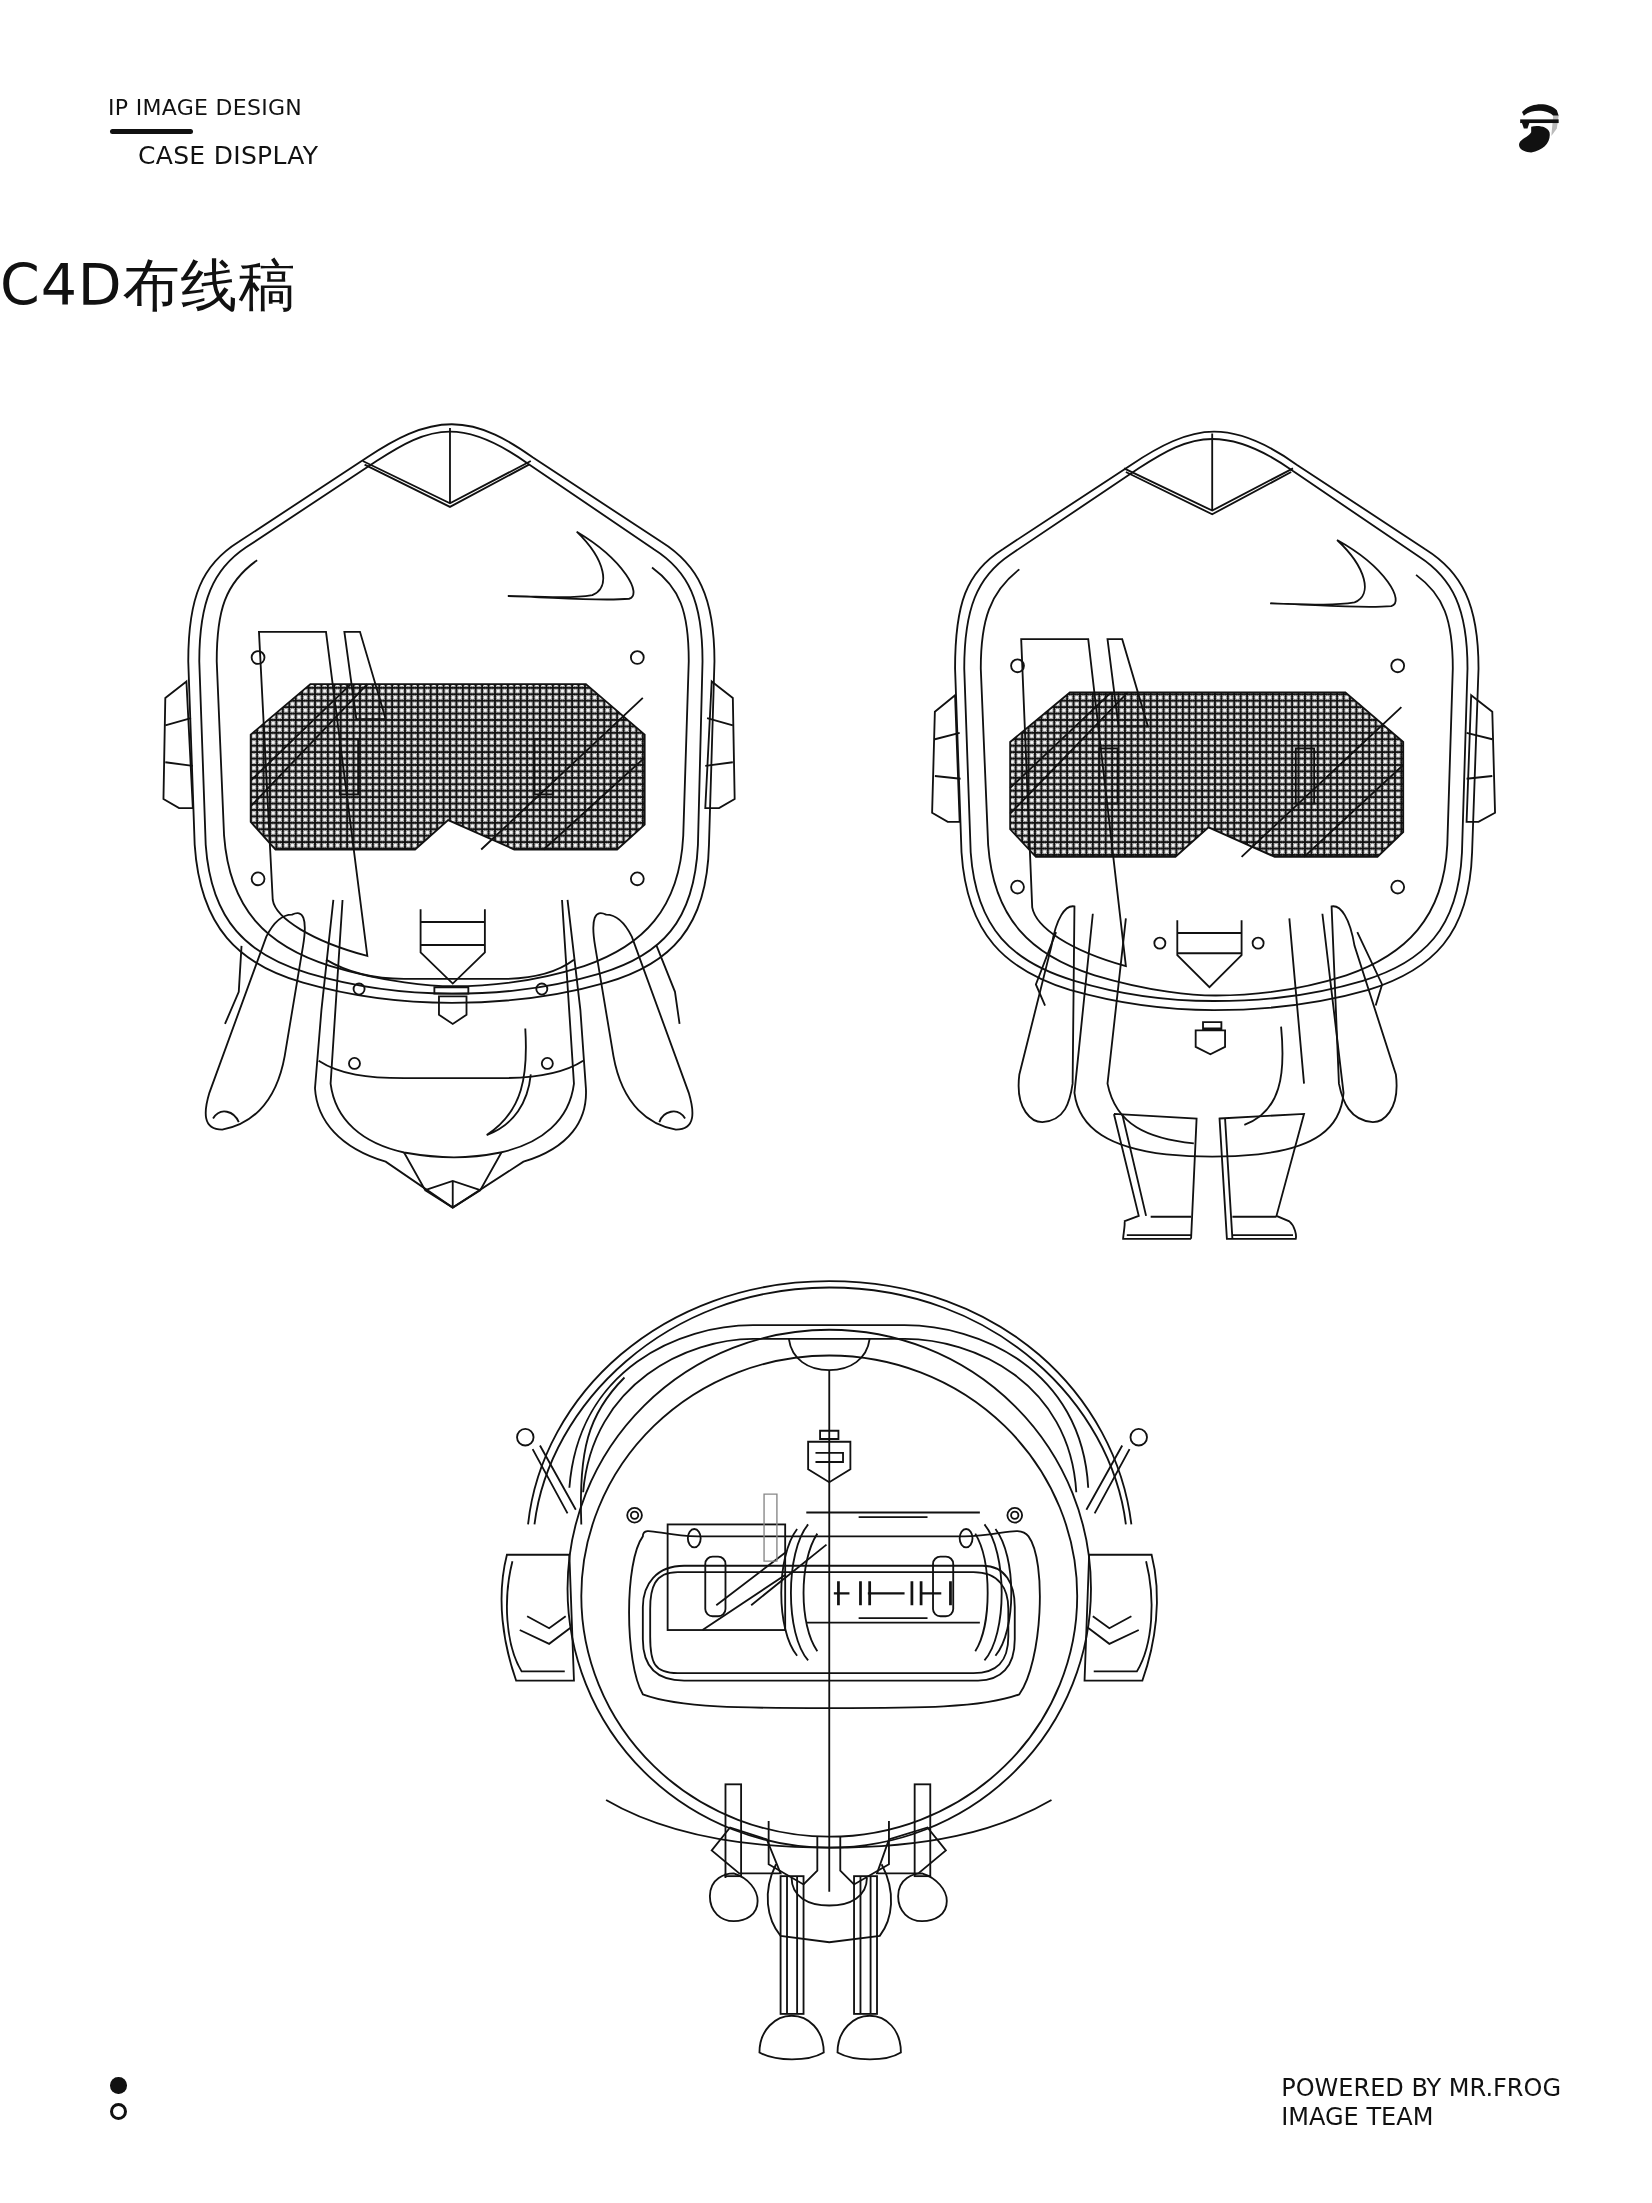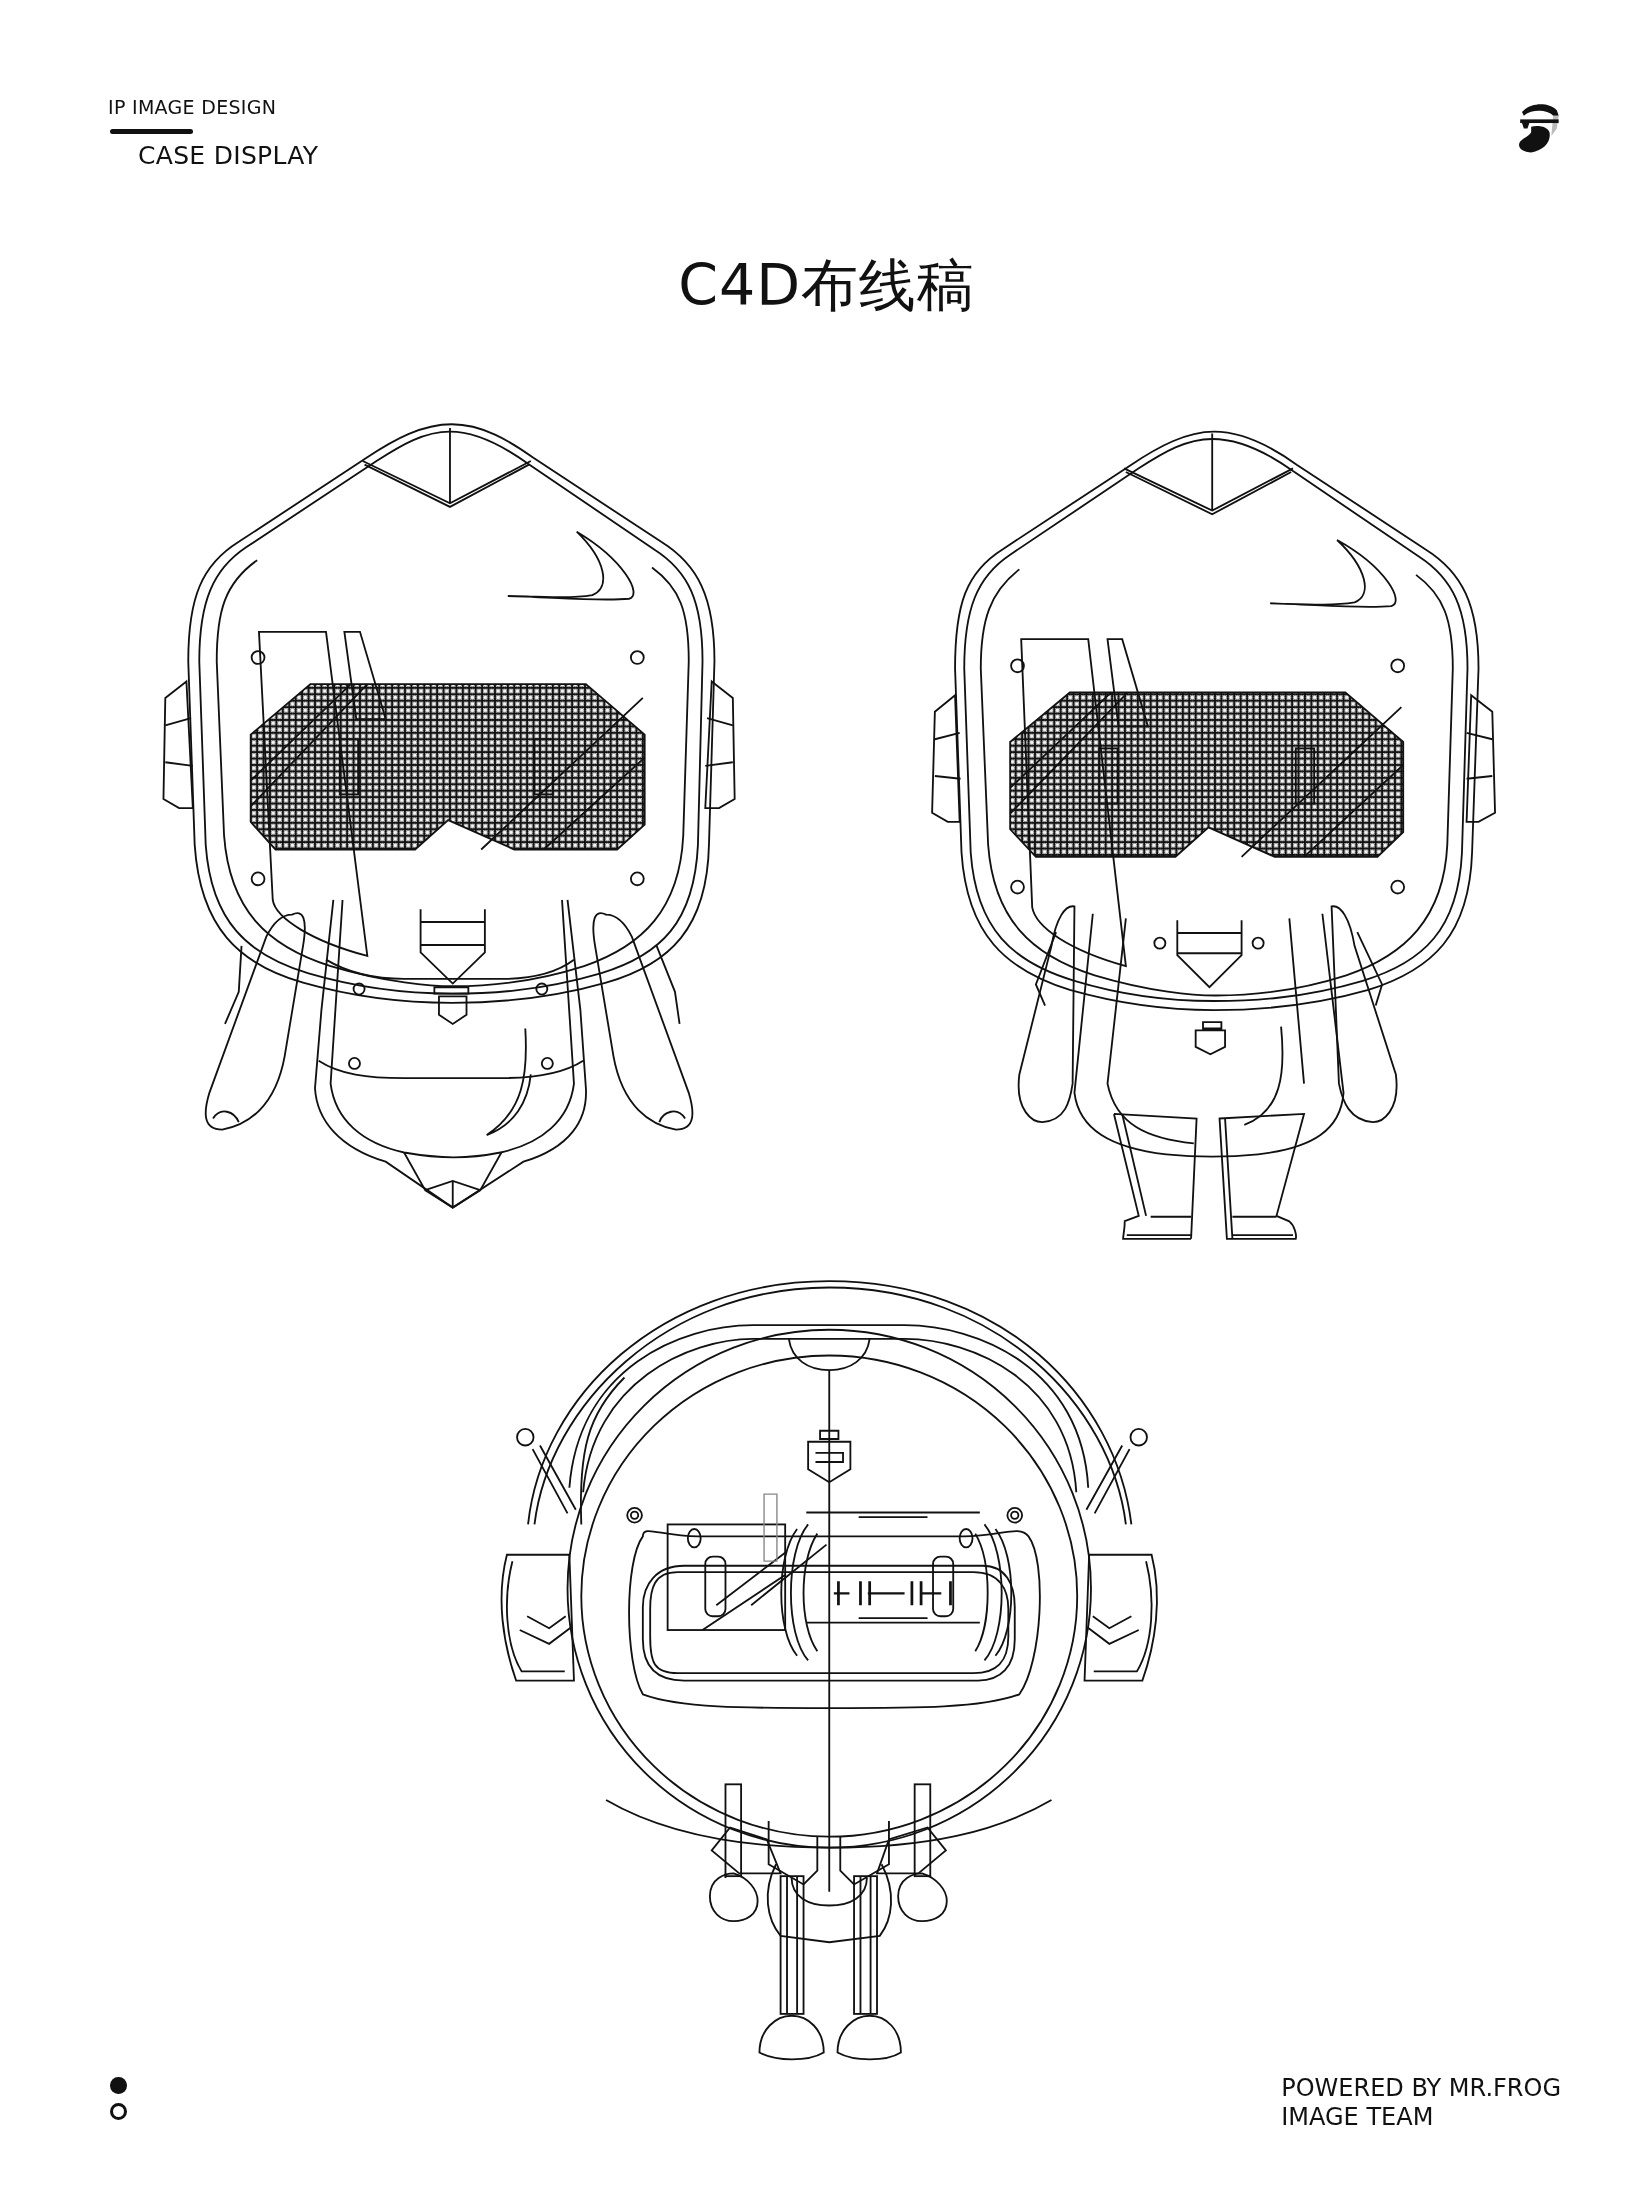--- a/index.html
+++ b/index.html
@@ -1,22 +1,22 @@
 <!DOCTYPE html>
 <html style="font-size:14.7px"><head>
 <meta charset="utf-8">
 <style>
   html,body{margin:0;padding:0;background:#ffffff;}
   body{width:1653px;height:2204px;position:relative;overflow:hidden;font-family:"DejaVu Sans","Liberation Sans",sans-serif;color:#111;}
   .header{position:absolute;left:108px;top:92px;}
-  .header .l1{font-size:19px;letter-spacing:0.3px;line-height:31px;font-family:"DejaVu Sans",sans-serif;}
+  .header .l1{font-size:22px;letter-spacing:0.3px;line-height:31px;font-family:"DejaVu Sans",sans-serif;}
   .header .bar{width:83px;height:5.5px;background:#111;border-radius:2.8px;margin:5.5px 0 5.5px 1.8px;}
   .header .l2{font-size:25px;letter-spacing:0.3px;line-height:31px;font-family:"DejaVu Sans",sans-serif;margin-left:30px;}
   .logo{position:absolute;left:1511px;top:99px;width:55px;height:60px;}
-  .title{position:absolute;left:0;top:248px;width:1653px;text-align:center;font-size:57px;letter-spacing:0.9px;font-family:"DejaVu Sans",sans-serif;}
+  .title{position:absolute;left:0;top:248px;width:1653px;text-align:left;font-size:57px;letter-spacing:0.9px;font-family:"DejaVu Sans",sans-serif;}
   .art{position:absolute;left:0;top:0;width:1653px;height:2204px;}
   .art svg{width:1653px;height:2204px;}
   .dots{position:absolute;left:110px;top:2077px;}
   .dot-filled{width:16.5px;height:16.5px;border-radius:50%;background:#111;margin-bottom:9.2px;}
   .dot-ring{width:11px;height:11px;border-radius:50%;border:3.7px solid #111;}
   .footer{position:absolute;right:92px;top:2074px;font-size:24px;line-height:29px;font-family:"DejaVu Sans",sans-serif;}
 </style>
 </head>
 <body>
 

